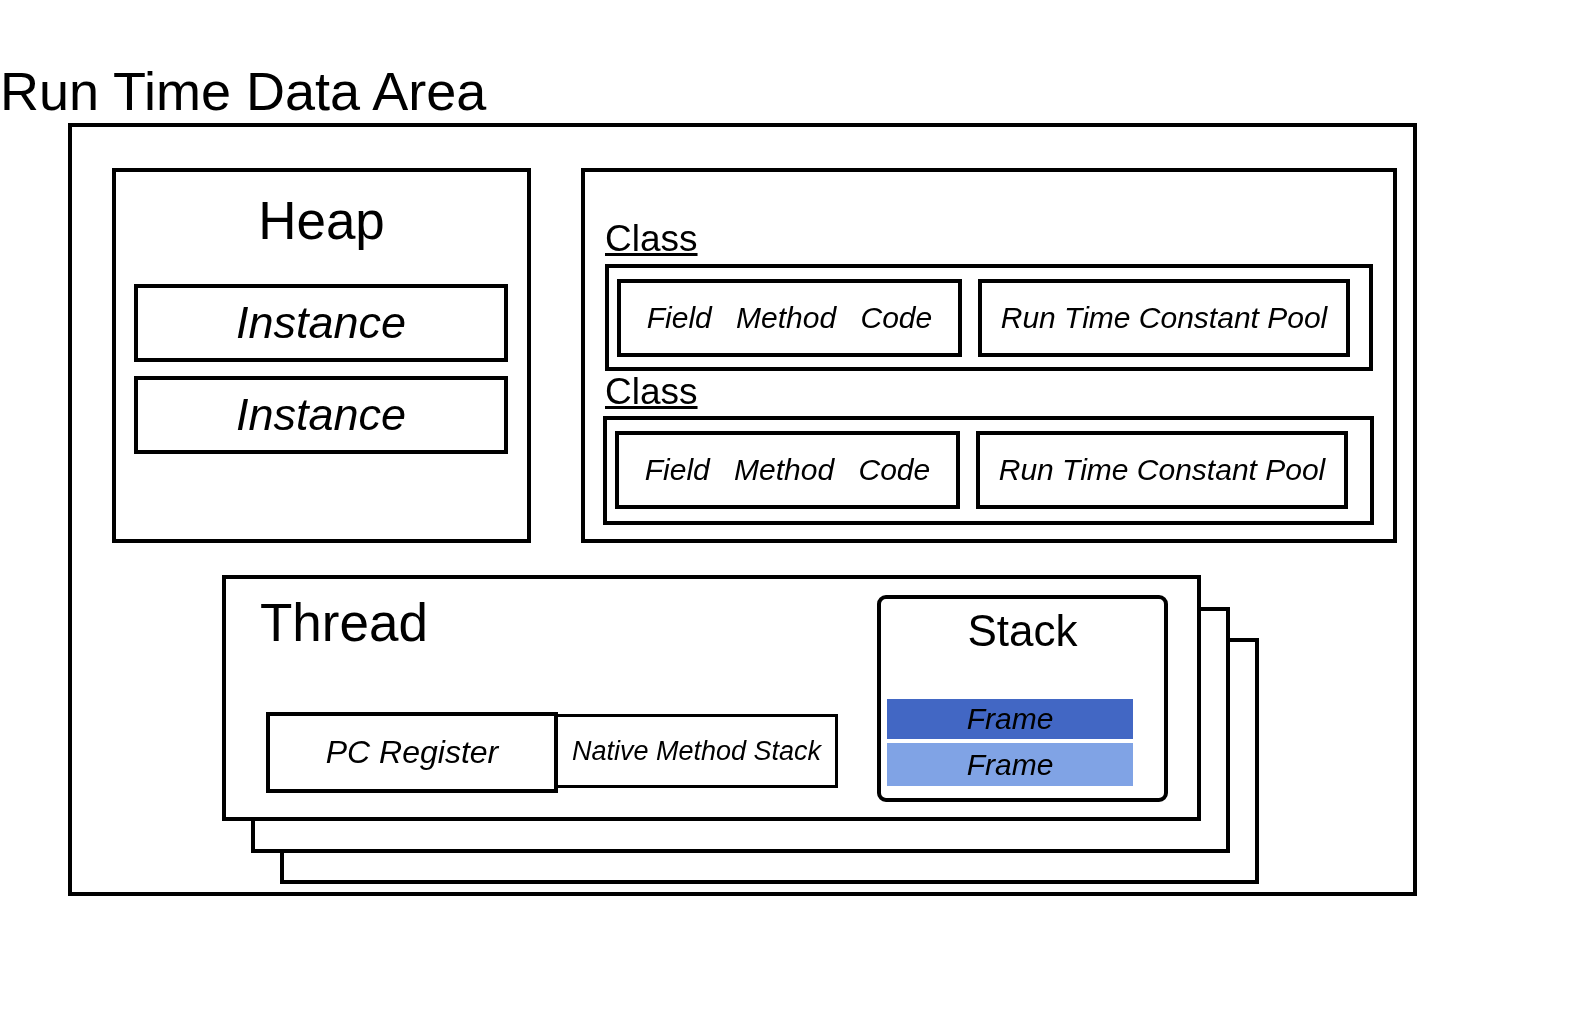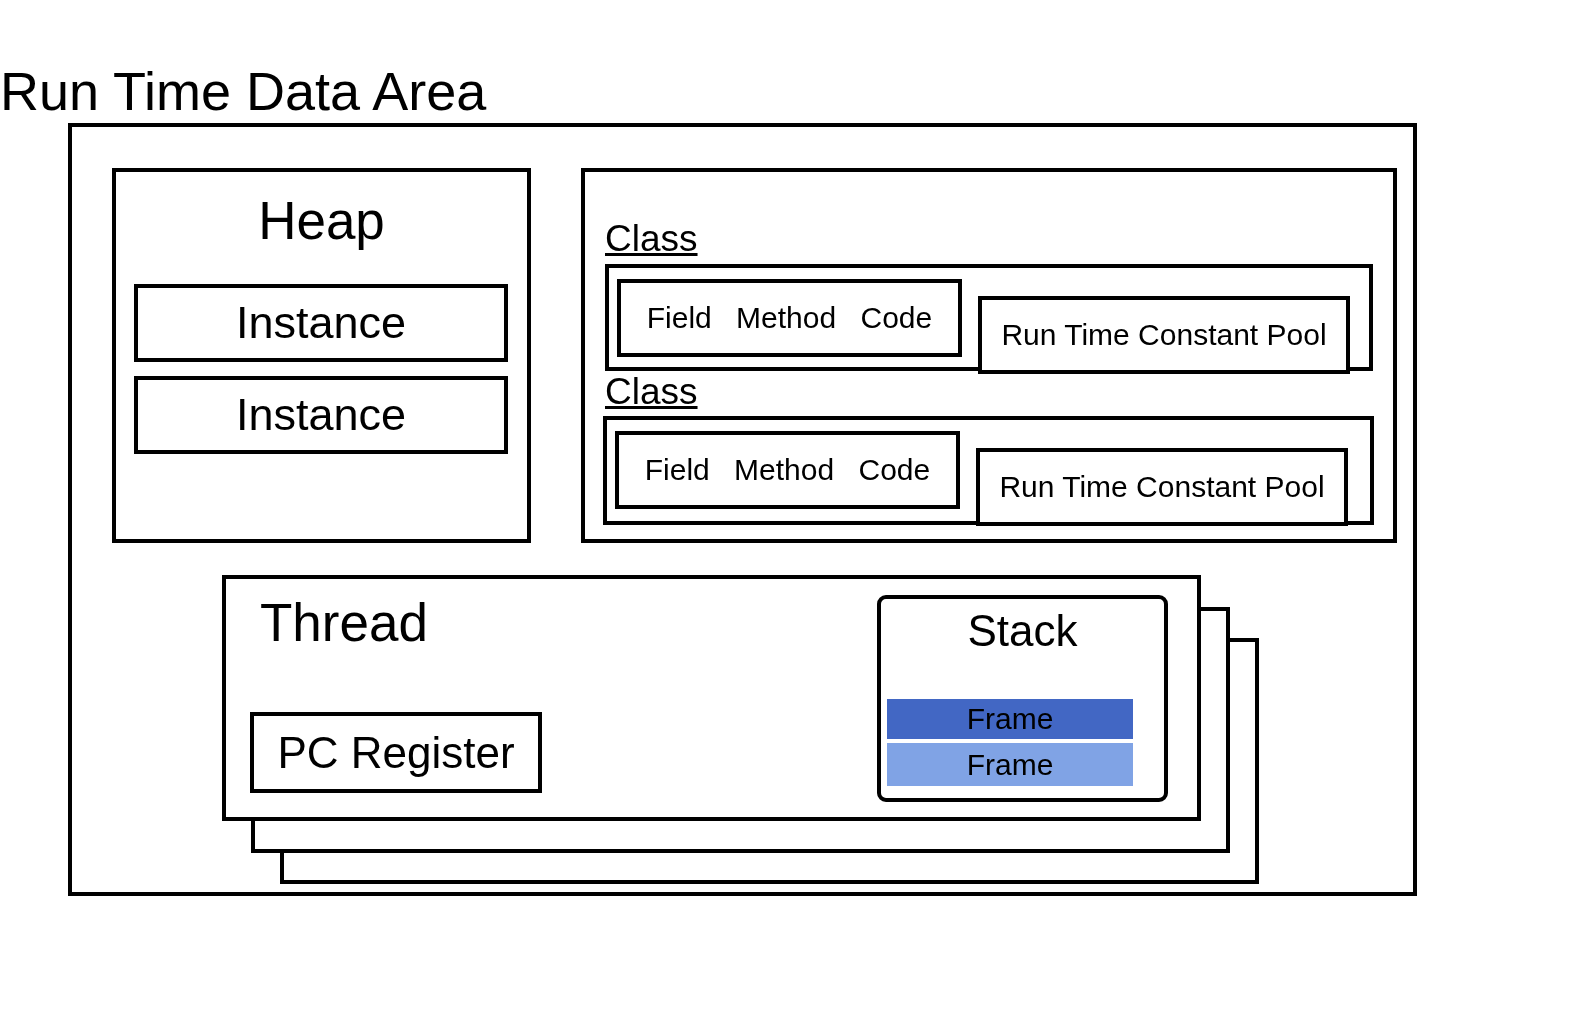--- a/index.html
+++ b/index.html
@@ -20,20 +20,21 @@
   .box {
     position: absolute;
     box-sizing: border-box;
     border: 4px solid #000000;
     background: #ffffff;
   }
   .center-both {
     display: flex;
     align-items: center;
     justify-content: center;
+    font-style: italic;
   }
   .diagram-title {
     position: absolute;
     left: 0;
     top: 36px;
     width: 1440px;
     text-align: left;
     font-size: 54px;
     line-height: 1;
     white-space: nowrap;
@@ -50,28 +51,28 @@
 
   
   .method-box   { left: 509px; top: 41px; width: 816px; height: 375px; }
   .method-title { position: absolute; left: 0; top: 5px; width: 100%; text-align: center; font-size: 53px; line-height: 1; }
   .class-label  { position: absolute; left: 20px; font-size: 37px; line-height: 1; white-space: nowrap; text-decoration: underline; }
   .class-label-1 { top: 48px; }
   .class-label-2 { top: 201px; }
   .class-box-1  { left: 20px; top: 92px;  width: 768px; height: 107px; }
   .class-box-2  { left: 18px; top: 244px; width: 771px; height: 109px; }
   .fmc-box  { left: 8px;   top: 11px; width: 345px; height: 78px; font-size: 30px; word-spacing: 16px; white-space: nowrap; }
-  .rtcp-box { left: 369px; top: 28px; width: 372px; height: 78px; font-size: 30px; white-space: nowrap; }
+  .rtcp-box { left: 369px; top: 11px; width: 372px; height: 78px; font-size: 30px; white-space: nowrap; }
 
   
   .thread-layer-2 { left: 179px; top: 480px; width: 979px; height: 246px; }
   .thread-layer-3 { left: 208px; top: 511px; width: 979px; height: 246px; }
   .thread-box     { left: 150px; top: 448px; width: 979px; height: 246px; }
   .thread-title   { position: absolute; left: 34px; top: 17px; font-size: 53px; line-height: 1; white-space: nowrap; }
-  .pc-register-box { left: 24px;  top: 133px; width: 292px; height: 81px; font-size: 44px; white-space: nowrap; }
+  .pc-register-box { left: 40px;  top: 133px; width: 292px; height: 81px; font-size: 32px; white-space: nowrap; }
   .native-method-stack-box { left: 329px; top: 135px; width: 283px; height: 74px; border-width: 3px; font-size: 27px; white-space: nowrap; }
 
   
   .stack-box   { left: 651px; top: 16px; width: 291px; height: 207px; border-radius: 9px; }
   .stack-title { position: absolute; left: 0; top: 10px; width: 100%; text-align: center; font-size: 44px; line-height: 1; }
   .frame-bar {
     position: absolute;
     box-sizing: border-box;
     left: 6px;
     width: 246px;
@@ -126,20 +127,23 @@
     <div class="box thread-layer-3"></div>
     <div class="box thread-layer-2"></div>
 
     <div class="box thread-box">
       <div class="thread-title">Thread</div>
 
       <div class="box pc-register-box center-both">
         <span>PC Register</span>
       </div>
 
+      <div class="box native-method-stack-box center-both">
+        <span>Native Method Stack</span>
+      </div>
 
       <div class="box stack-box">
         <div class="stack-title">Stack</div>
         <div class="frame-bar frame-1 center-both">
           <span>Frame</span>
         </div>
         <div class="frame-bar frame-2 center-both">
           <span>Frame</span>
         </div>
       </div>

